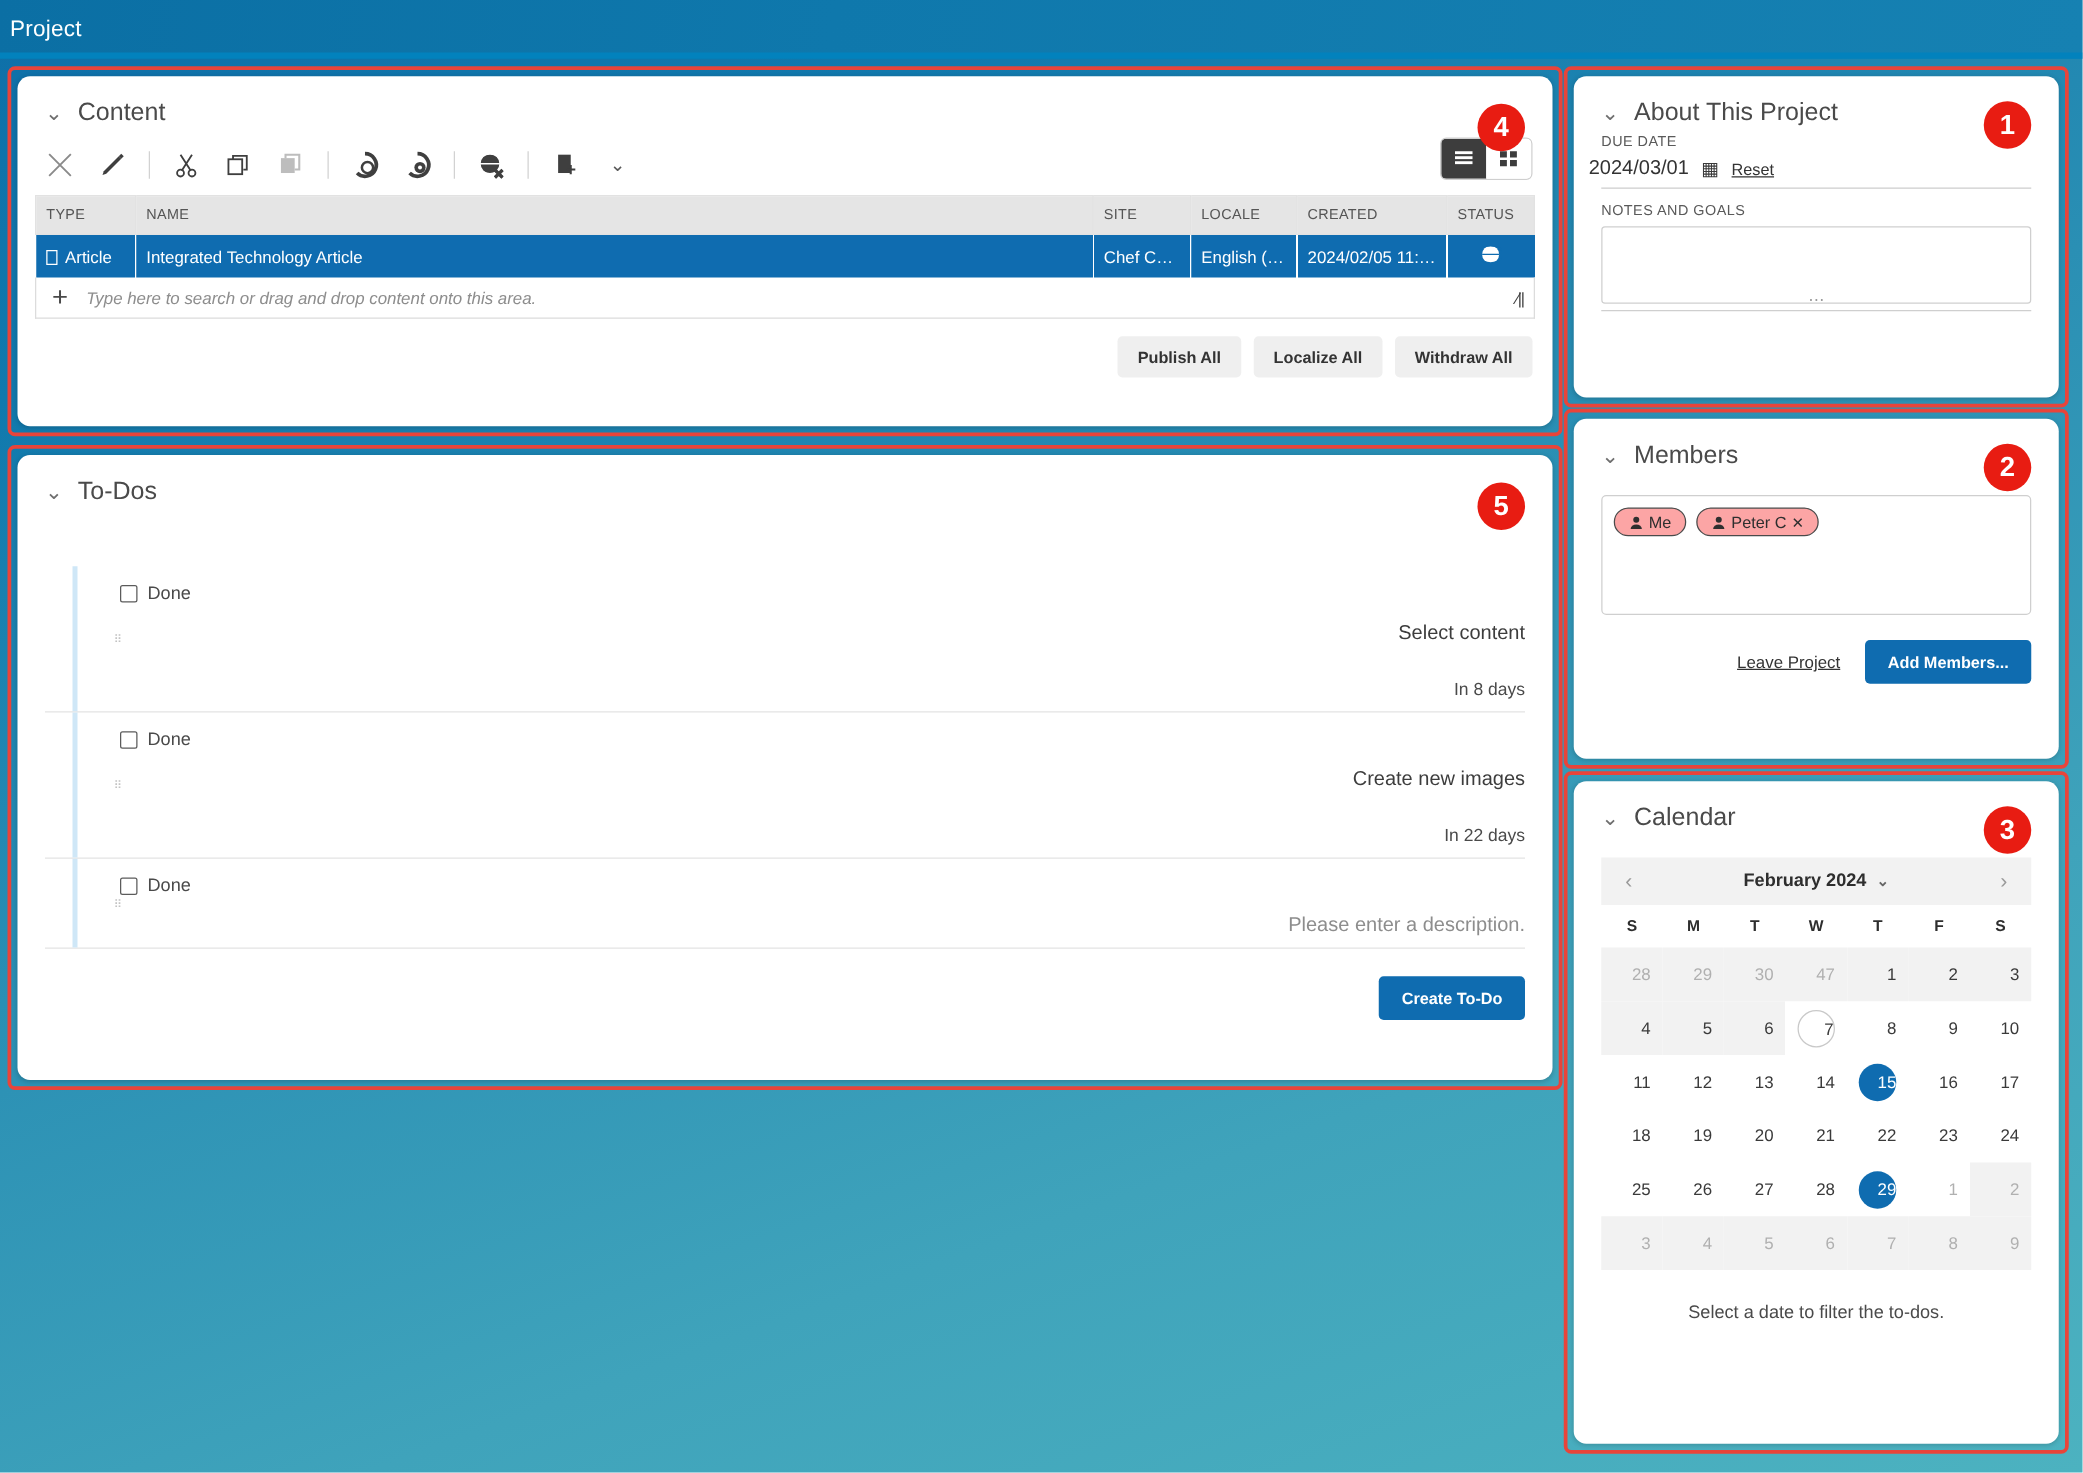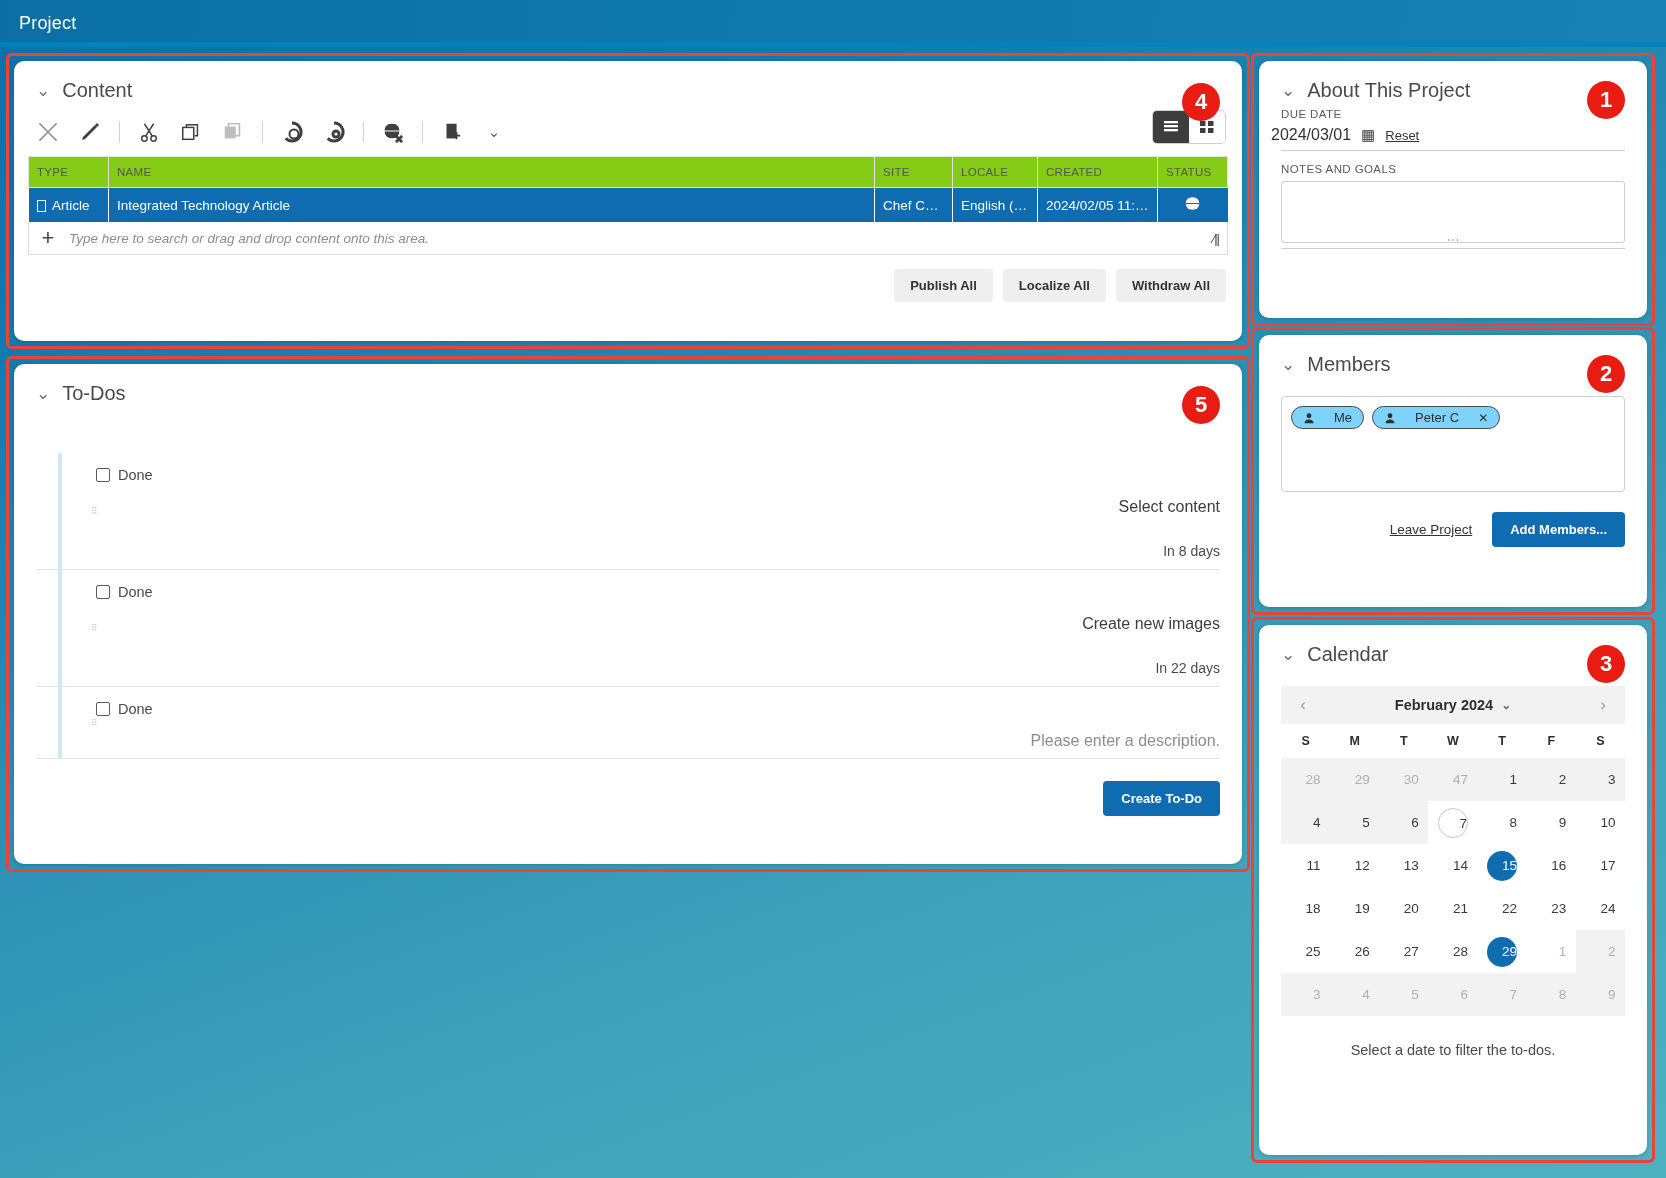--- a/index.html
+++ b/index.html
@@ -12,21 +12,21 @@
     position:relative;
   }
   
   #topbar {
     height:47px; width:100%;
     background:linear-gradient(100deg,#0b6fa4 0%,#0f78ac 40%,#1681b2 100%);
     display:flex; align-items:center;
     position:relative;
   }
   #topbar:after{ content:""; position:absolute; left:0; right:0; bottom:0; height:5px; background:#0282bd;}
-  #topbar .title { color:#ffffff; font-size:18px; padding-left:19px; letter-spacing:.2px;}
+  #topbar .title { color:#ffffff; font-size:18px; padding-left:8px; letter-spacing:.2px;}
 
   
   #stage { position:absolute; top:47px; left:0; right:0; bottom:0; }
 
   .hl { position:absolute; border:3px solid #e8443a; border-radius:6px; }
 
   .card {
     position:absolute; background:#ffffff; border-radius:10px;
     box-shadow:0 1px 4px rgba(0,0,0,.18);
   }
@@ -45,21 +45,21 @@
   .toolbar { display:flex; align-items:center; gap:2px; padding:6px 14px 4px 14px; position:relative;}
   .tbtn { width:40px; height:36px; display:flex; align-items:center; justify-content:center; cursor:pointer;}
   .tsep { width:1px; height:22px; background:#d2d2d2; margin:0 7px; }
   .viewtoggle { position:absolute; right:16px; top:2px; display:flex; border-radius:5px; overflow:hidden; border:1px solid #cfcfcf;}
   .vbtn { width:36px; height:32px; display:flex; align-items:center; justify-content:center; cursor:pointer; background:#fff;}
   .vbtn.active { background:#3d3d3d; }
 
   table.ctable { width:calc(100% - 28px); margin:2px 14px 0 14px; border-collapse:collapse; table-layout:fixed;}
   table.ctable th {
     font-size:11.5px; color:#555; font-weight:400; text-align:left;
-    padding:9px 8px; border:1px solid #e2e2e2; background:#84cc16; letter-spacing:.3px;
+    padding:9px 8px; border:1px solid #e2e2e2; background:#e5e5e5; letter-spacing:.3px;
   }
   table.ctable td {
     font-size:13.5px; padding:7px 8px; border-left:1px solid transparent; white-space:nowrap; overflow:hidden; text-overflow:ellipsis;
   }
   tr.sel td { background:#0f6cb0; color:#fff; }
   .searchrow { display:flex; align-items:center; gap:10px; margin:0 14px; border:1px solid #dcdcdc; border-top:none; padding:5px 8px;}
   .searchrow .plus { font-size:22px; color:#4a4a4a; line-height:1; width:22px; text-align:center;}
   .searchrow .ph { font-style:italic; color:#8d8d8d; font-size:13.5px;}
   .searchrow .grip { margin-left:auto; color:#3c3c3c; font-size:13px; letter-spacing:-1px;}
 
@@ -87,21 +87,21 @@
   .fl { font-size:11.5px; color:#5a5a5a; letter-spacing:.4px; padding:0 22px; }
   .daterow { display:flex; align-items:center; gap:10px; margin:6px 22px 0 22px; border-bottom:1px solid #cdcdcd; padding-bottom:6px;}
   .dateval { font-size:16px; color:#333; margin-left:-10px;}
   .calico { font-size:15px; color:#3a3a3a;}
   .reset { font-size:13px; color:#333; text-decoration:underline; cursor:pointer;}
   .notes { margin:6px 22px 0 22px; height:62px; border:1px solid #cfcfcf; border-radius:3px; background:#fff;}
   .notes-grip{ margin:0 22px; height:6px; border-bottom:1px solid #cfcfcf; position:relative;}
   .notes-grip:after{content:"⋯"; position:absolute; left:50%; top:-11px; transform:translateX(-50%); color:#9a9a9a; font-size:13px;}
 
   .memberbox { margin:14px 22px 0 22px; height:96px; border:1px solid #cfcfcf; border-radius:4px; padding:9px; display:flex; gap:8px; align-items:flex-start;}
-  .chip { display:flex; align-items:center; gap:19px; border:1px solid #4a4a4a; border-radius:14px; padding:3px 11px; font-size:13px; color:#2f2f2f; background:#7dd3fc;}
+  .chip { display:flex; align-items:center; gap:4px; border:1px solid #4a4a4a; border-radius:14px; padding:3px 11px; font-size:13px; color:#2f2f2f; background:#fca5a5;}
   .chip .x { font-size:12px; color:#2f2f2f; cursor:pointer;}
   .memfoot { display:flex; align-items:center; justify-content:flex-end; gap:20px; margin:20px 22px 0 22px;}
   .leave { font-size:13.5px; color:#333; text-decoration:underline; cursor:pointer;}
 
   .calnav { display:flex; align-items:center; justify-content:space-between; margin:14px 22px 0 22px; background:#f2f2f2; padding:9px 12px;}
   .calnav .arrow { color:#9a9a9a; font-size:17px; cursor:pointer; width:20px; text-align:center;}
   .calnav .mon { font-size:14.5px; font-weight:700; color:#2e2e2e; display:flex; align-items:center; gap:8px; cursor:pointer;}
   .calnav .mon .c { color:#666; font-size:12px;}
   table.cal { margin:0 22px; width:calc(100% - 44px); border-collapse:collapse; table-layout:fixed;}
   table.cal th { font-size:12.5px; font-weight:700; color:#2e2e2e; padding:10px 0; text-align:center;}

